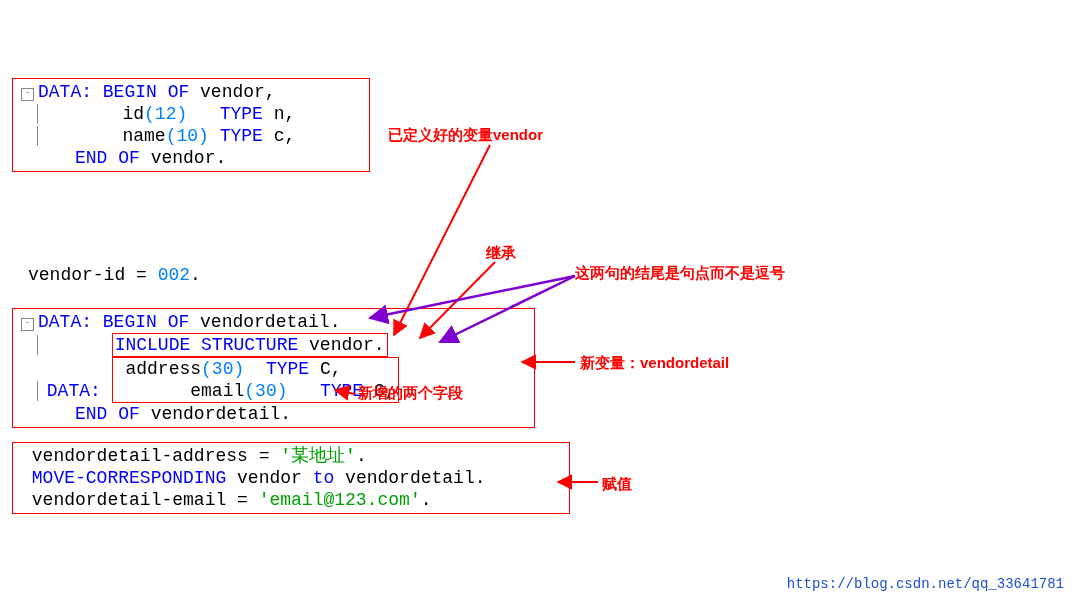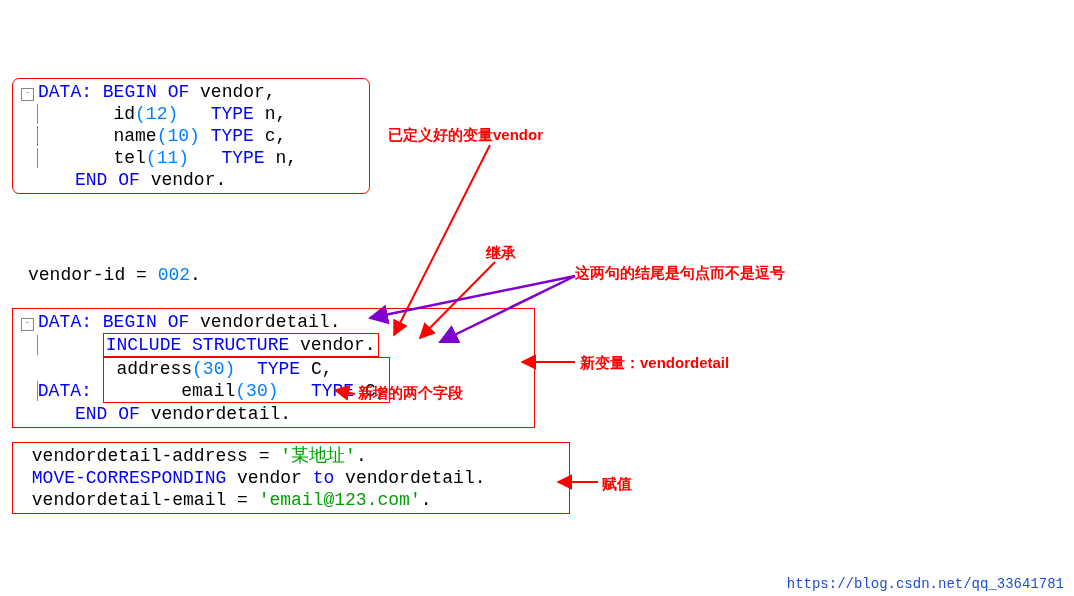--- a/index.html
+++ b/index.html
@@ -34,20 +34,21 @@
       font-size: 9px;
       line-height: 9px;
       text-align: center;
       color: #888;
       margin-right: 4px;
       vertical-align: 2px;
     }
     .gutter-line {
       border-left: 1px solid #888;
       margin-left: 5px;
+      padding-left: 9px;
     }
     .annotation {
       position: absolute;
       font-family: 'Microsoft YaHei', sans-serif;
       font-size: 15px;
       color: #ff0000;
       font-weight: bold;
     }
     .plain-code {
       position: absolute;
@@ -70,25 +71,24 @@
     }
     .inner-box {
       border: 1px solid #ff0000;
       display: inline-block;
       padding: 0 2px;
     }
   </style>
 </head>
 <body>
 
-<div class="code-box" style="left:12px; top:78px; width:340px;border-radius:7px;">
+<div class="code-box" style="left:12px; top:78px; width:340px;">
   <div class="code-line"><span class="fold">-</span><span class="kw">DATA:</span><span class="kw"> BEGIN OF </span><span class="txt">vendor,</span></div>
   <div class="code-line"> <span class="gutter-line"><span class="txt">       id</span><span class="num">(12)  </span><span class="kw"> TYPE </span><span class="txt">n,</span></span></div>
   <div class="code-line"> <span class="gutter-line"><span class="txt">       name</span><span class="num">(10)</span><span class="kw"> TYPE </span><span class="txt">c,</span></span></div>
-  <div class="code-line"> <span class="gutter-line"><span class="txt">       tel</span><span class="num">(11)  </span><span class="kw"> TYPE </span><span class="txt">n,</span></span></div>
   <div class="code-line">  <span class="kw">   END OF </span><span class="txt">vendor.</span></div>
 </div>
 
 <div class="plain-code" style="left:28px; top:220px;">
   <div class="code-line"><span class="txt">vendor-id = </span><span class="num">002</span><span class="txt">.</span></div>
   <div class="code-line"><span class="txt">vendor-name = </span><span class="str">'vendor2'</span><span class="txt">.</span></div>
   <div class="code-line"><span class="txt">vendor-tel = </span><span class="num">123456</span><span class="txt">.</span></div>
 </div>
 
 <div class="code-box" style="left:12px; top:308px; width:505px;">

